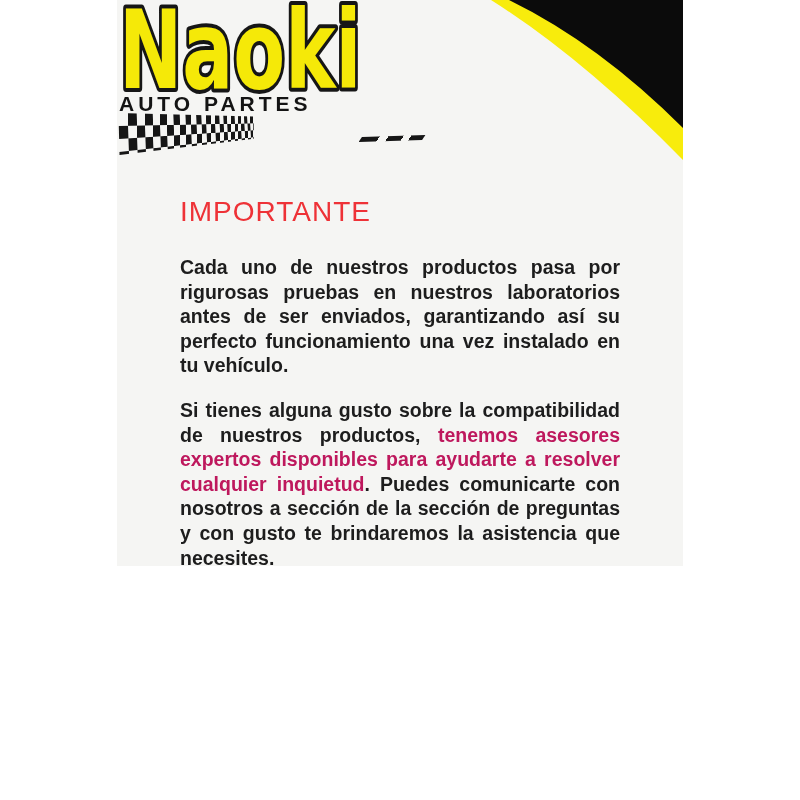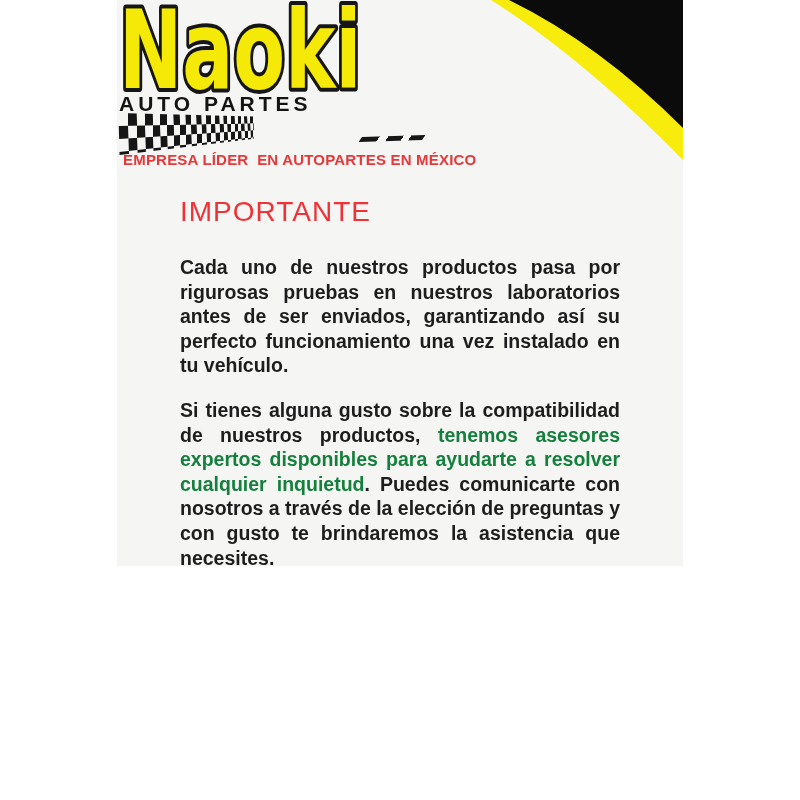--- a/index.html
+++ b/index.html
@@ -27,21 +27,21 @@
         transform:skewX(-35deg) rotate(-2deg);}
   .tagline{position:absolute;left:6px;top:151px;font-size:15px;font-weight:700;
            color:#e5383b;letter-spacing:.2px;white-space:pre;}
 
   
   .notice{position:absolute;left:63px;top:197px;width:440px;}
   .notice h1{margin:0 0 28px 0;font-size:28px;line-height:30px;font-weight:400;
              letter-spacing:1px;color:#ee3237;}
   .notice p{margin:10px 0 20px 0;font-size:19.5px;line-height:24.6px;font-weight:700;
             color:#1d1d1d;text-align:justify;}
-  .red{color:#15803d;}
+  .red{color:#be185d;}
 
   
   .bottom-deco{position:absolute;left:0;bottom:0;width:566px;height:140px;display:block;}
 </style>
 </head>
 <body>
 
 <div class="canvas">
   <div class="poster">
 
@@ -50,27 +50,26 @@
       <path d="M392,0 L566,0 L566,128 Q482,44 392,0 Z" fill="#0b0b0b"></path>
     </svg>
 
     <div class="brand">
       <svg class="logo-svg" viewBox="0 0 260 100">
         <text class="logo-text" transform="translate(6,88) scale(0.7,1)" font-size="108">Naoki</text>
       </svg>
       <div class="subbrand">AUTO PARTES</div>
       <div class="flag"></div>
       <div class="flag-tail"></div>
-      <div class="tagline">EMPRESA LÍDER  EN AUTOPARTES EN MÉXICO</div>
     </div>
 
     <div class="notice">
       <h1>IMPORTANTE</h1>
       <p>Cada uno de nuestros productos pasa por rigurosas pruebas en nuestros laboratorios antes de ser enviados, garantizando así su perfecto funcionamiento una vez instalado en tu vehículo.</p>
-      <p><span>Si tienes alguna gusto sobre la compatibilidad de nuestros productos, </span><span class="red">tenemos asesores expertos disponibles para ayudarte a resolver cualquier inquietud</span><span>. Puedes comunicarte con nosotros a través de la elección de preguntas y con gusto te brindaremos la asistencia que necesites.</span></p>
+      <p><span>Si tienes alguna gusto sobre la compatibilidad de nuestros productos, </span><span class="red">tenemos asesores expertos disponibles para ayudarte a resolver cualquier inquietud</span><span>. Puedes comunicarte con nosotros a sección de la sección de preguntas y con gusto te brindaremos la asistencia que necesites.</span></p>
     </div>
 
     <svg class="bottom-deco" viewBox="0 0 566 140" preserveAspectRatio="none">
       <defs>
         <linearGradient id="gradGreenL" x1="0" y1="0" x2="0" y2="1">
           <stop offset="0" stop-color="#3fa35c"></stop>
           <stop offset="1" stop-color="#c8dd2e"></stop>
         </linearGradient>
         <linearGradient id="gradGreenR" x1="0" y1="0" x2="0" y2="1">
           <stop offset="0" stop-color="#3f9e5e"></stop>

